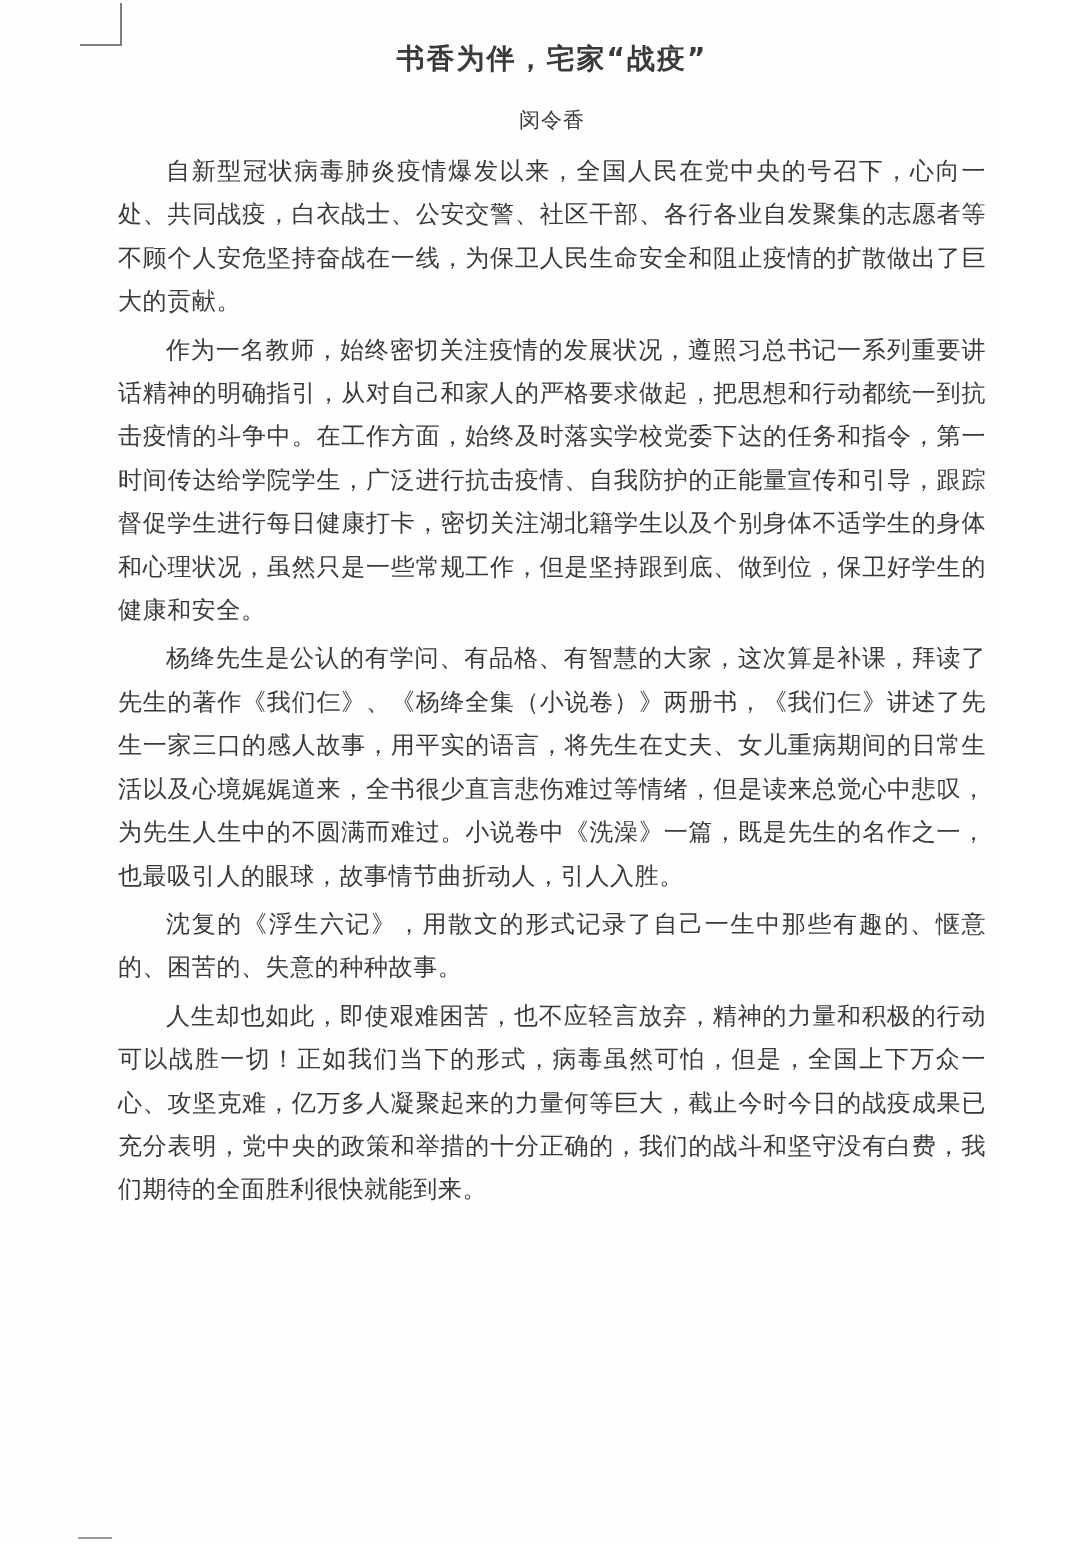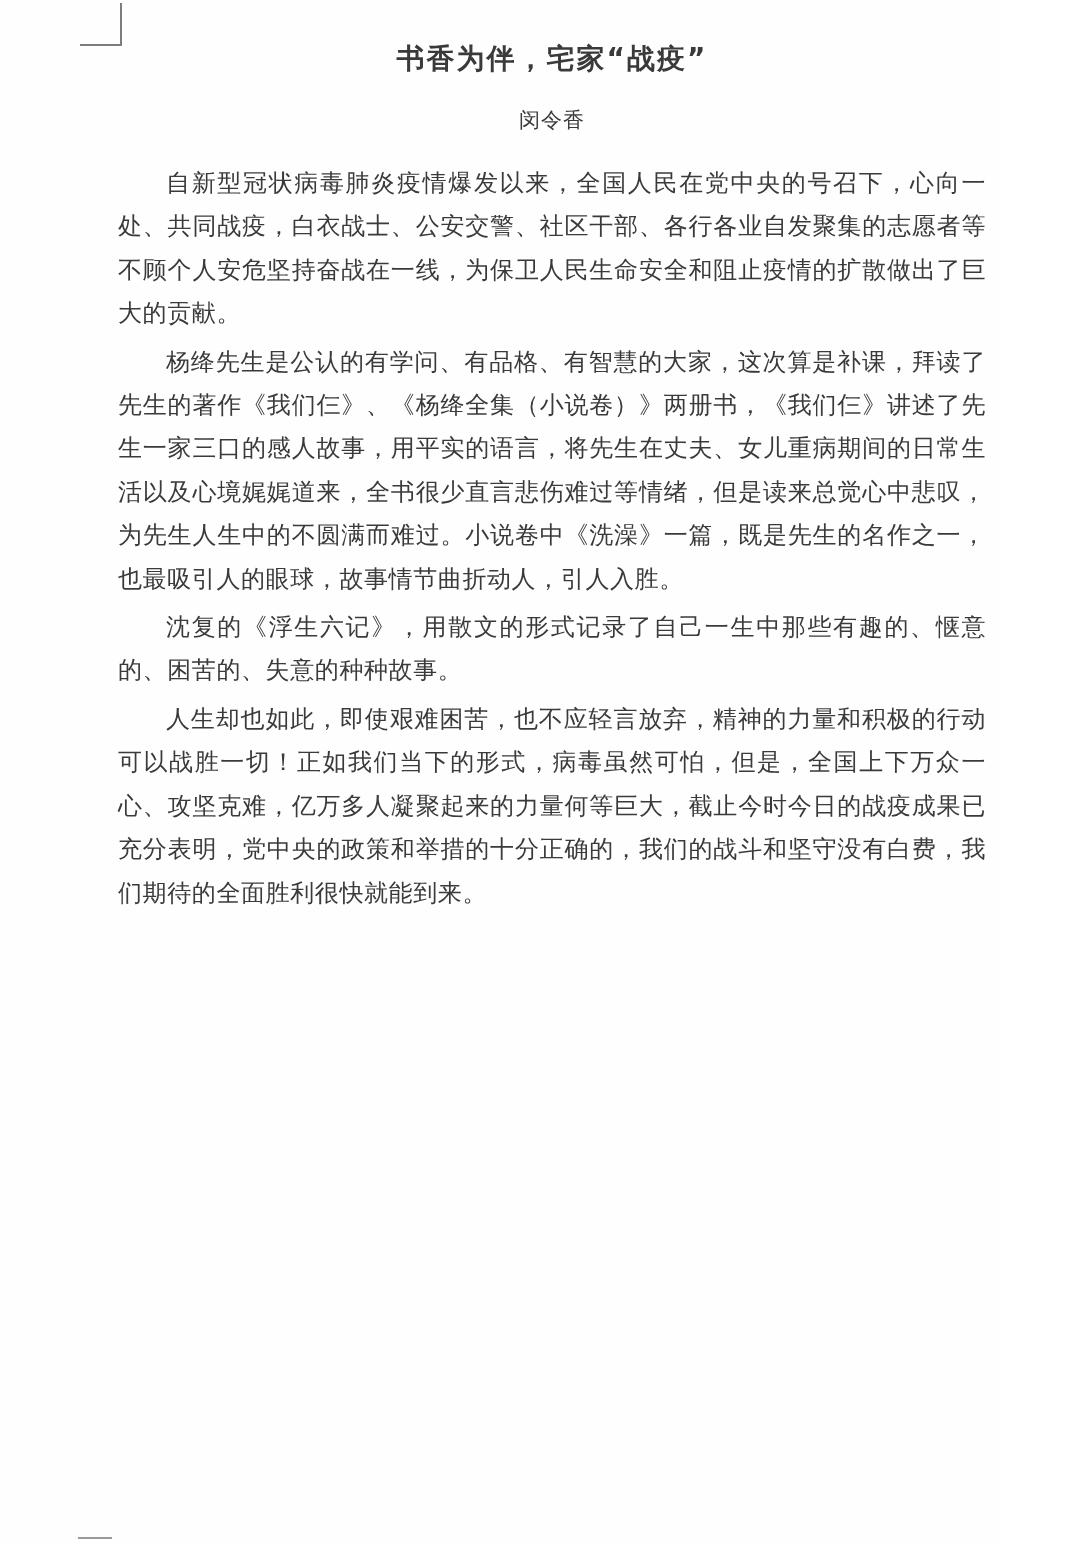--- a/index.html
+++ b/index.html
@@ -58,21 +58,21 @@
     color: #3a3a3a;
   }
   .doc-author {
     margin-top: 30px;
     text-align: center;
     font-size: 21px;
     letter-spacing: 1px;
     color: #3a3a3a;
   }
   .doc-body {
-    margin-top: 28px;
+    margin-top: 16px;
   }
   .doc-body p {
     margin: 0 0 5px 0;
     font-size: 24px;
     line-height: 43.4px;
     letter-spacing: 0.6px;
     text-align: justify;
     text-justify: inter-ideograph;
     text-indent: 2em;
     color: #3a3a3a;
@@ -88,19 +88,20 @@
   <div class="mark mark-bl"></div>
   <div class="mark mark-br"></div>
 
   <div class="content">
     <h1 class="doc-title">书香为伴，宅家“战疫”</h1>
 
     <div class="doc-author">闵令香</div>
 
     <div class="doc-body">
       <p>自新型冠状病毒肺炎疫情爆发以来，全国人民在党中央的号召下，心向一处、共同战疫，白衣战士、公安交警、社区干部、各行各业自发聚集的志愿者等不顾个人安危坚持奋战在一线，为保卫人民生命安全和阻止疫情的扩散做出了巨大的贡献。</p>
+      <p>作为一名教师，始终密切关注疫情的发展状况，遵照习总书记一系列重要讲话精神的明确指引，从对自己和家人的严格要求做起，把思想和行动都统一到抗击疫情的斗争中。在工作方面，始终及时落实学校党委下达的任务和指令，第一时间传达给学院学生，广泛进行抗击疫情、自我防护的正能量宣传和引导，跟踪督促学生进行每日健康打卡，密切关注湖北籍学生以及个别身体不适学生的身体和心理状况，虽然只是一些常规工作，但是坚持跟到底、做到位，保卫好学生的健康和安全。</p>
       <p>杨绛先生是公认的有学问、有品格、有智慧的大家，这次算是补课，拜读了先生的著作《我们仨》、《杨绛全集（小说卷）》两册书，《我们仨》讲述了先生一家三口的感人故事，用平实的语言，将先生在丈夫、女儿重病期间的日常生活以及心境娓娓道来，全书很少直言悲伤难过等情绪，但是读来总觉心中悲叹，为先生人生中的不圆满而难过。小说卷中《洗澡》一篇，既是先生的名作之一，也最吸引人的眼球，故事情节曲折动人，引人入胜。</p>
       <p>沈复的《浮生六记》，用散文的形式记录了自己一生中那些有趣的、惬意的、困苦的、失意的种种故事。</p>
       <p>人生却也如此，即使艰难困苦，也不应轻言放弃，精神的力量和积极的行动可以战胜一切！正如我们当下的形式，病毒虽然可怕，但是，全国上下万众一心、攻坚克难，亿万多人凝聚起来的力量何等巨大，截止今时今日的战疫成果已充分表明，党中央的政策和举措的十分正确的，我们的战斗和坚守没有白费，我们期待的全面胜利很快就能到来。</p>
     </div>
   </div>
 
 </div>
 
 </body></html>

